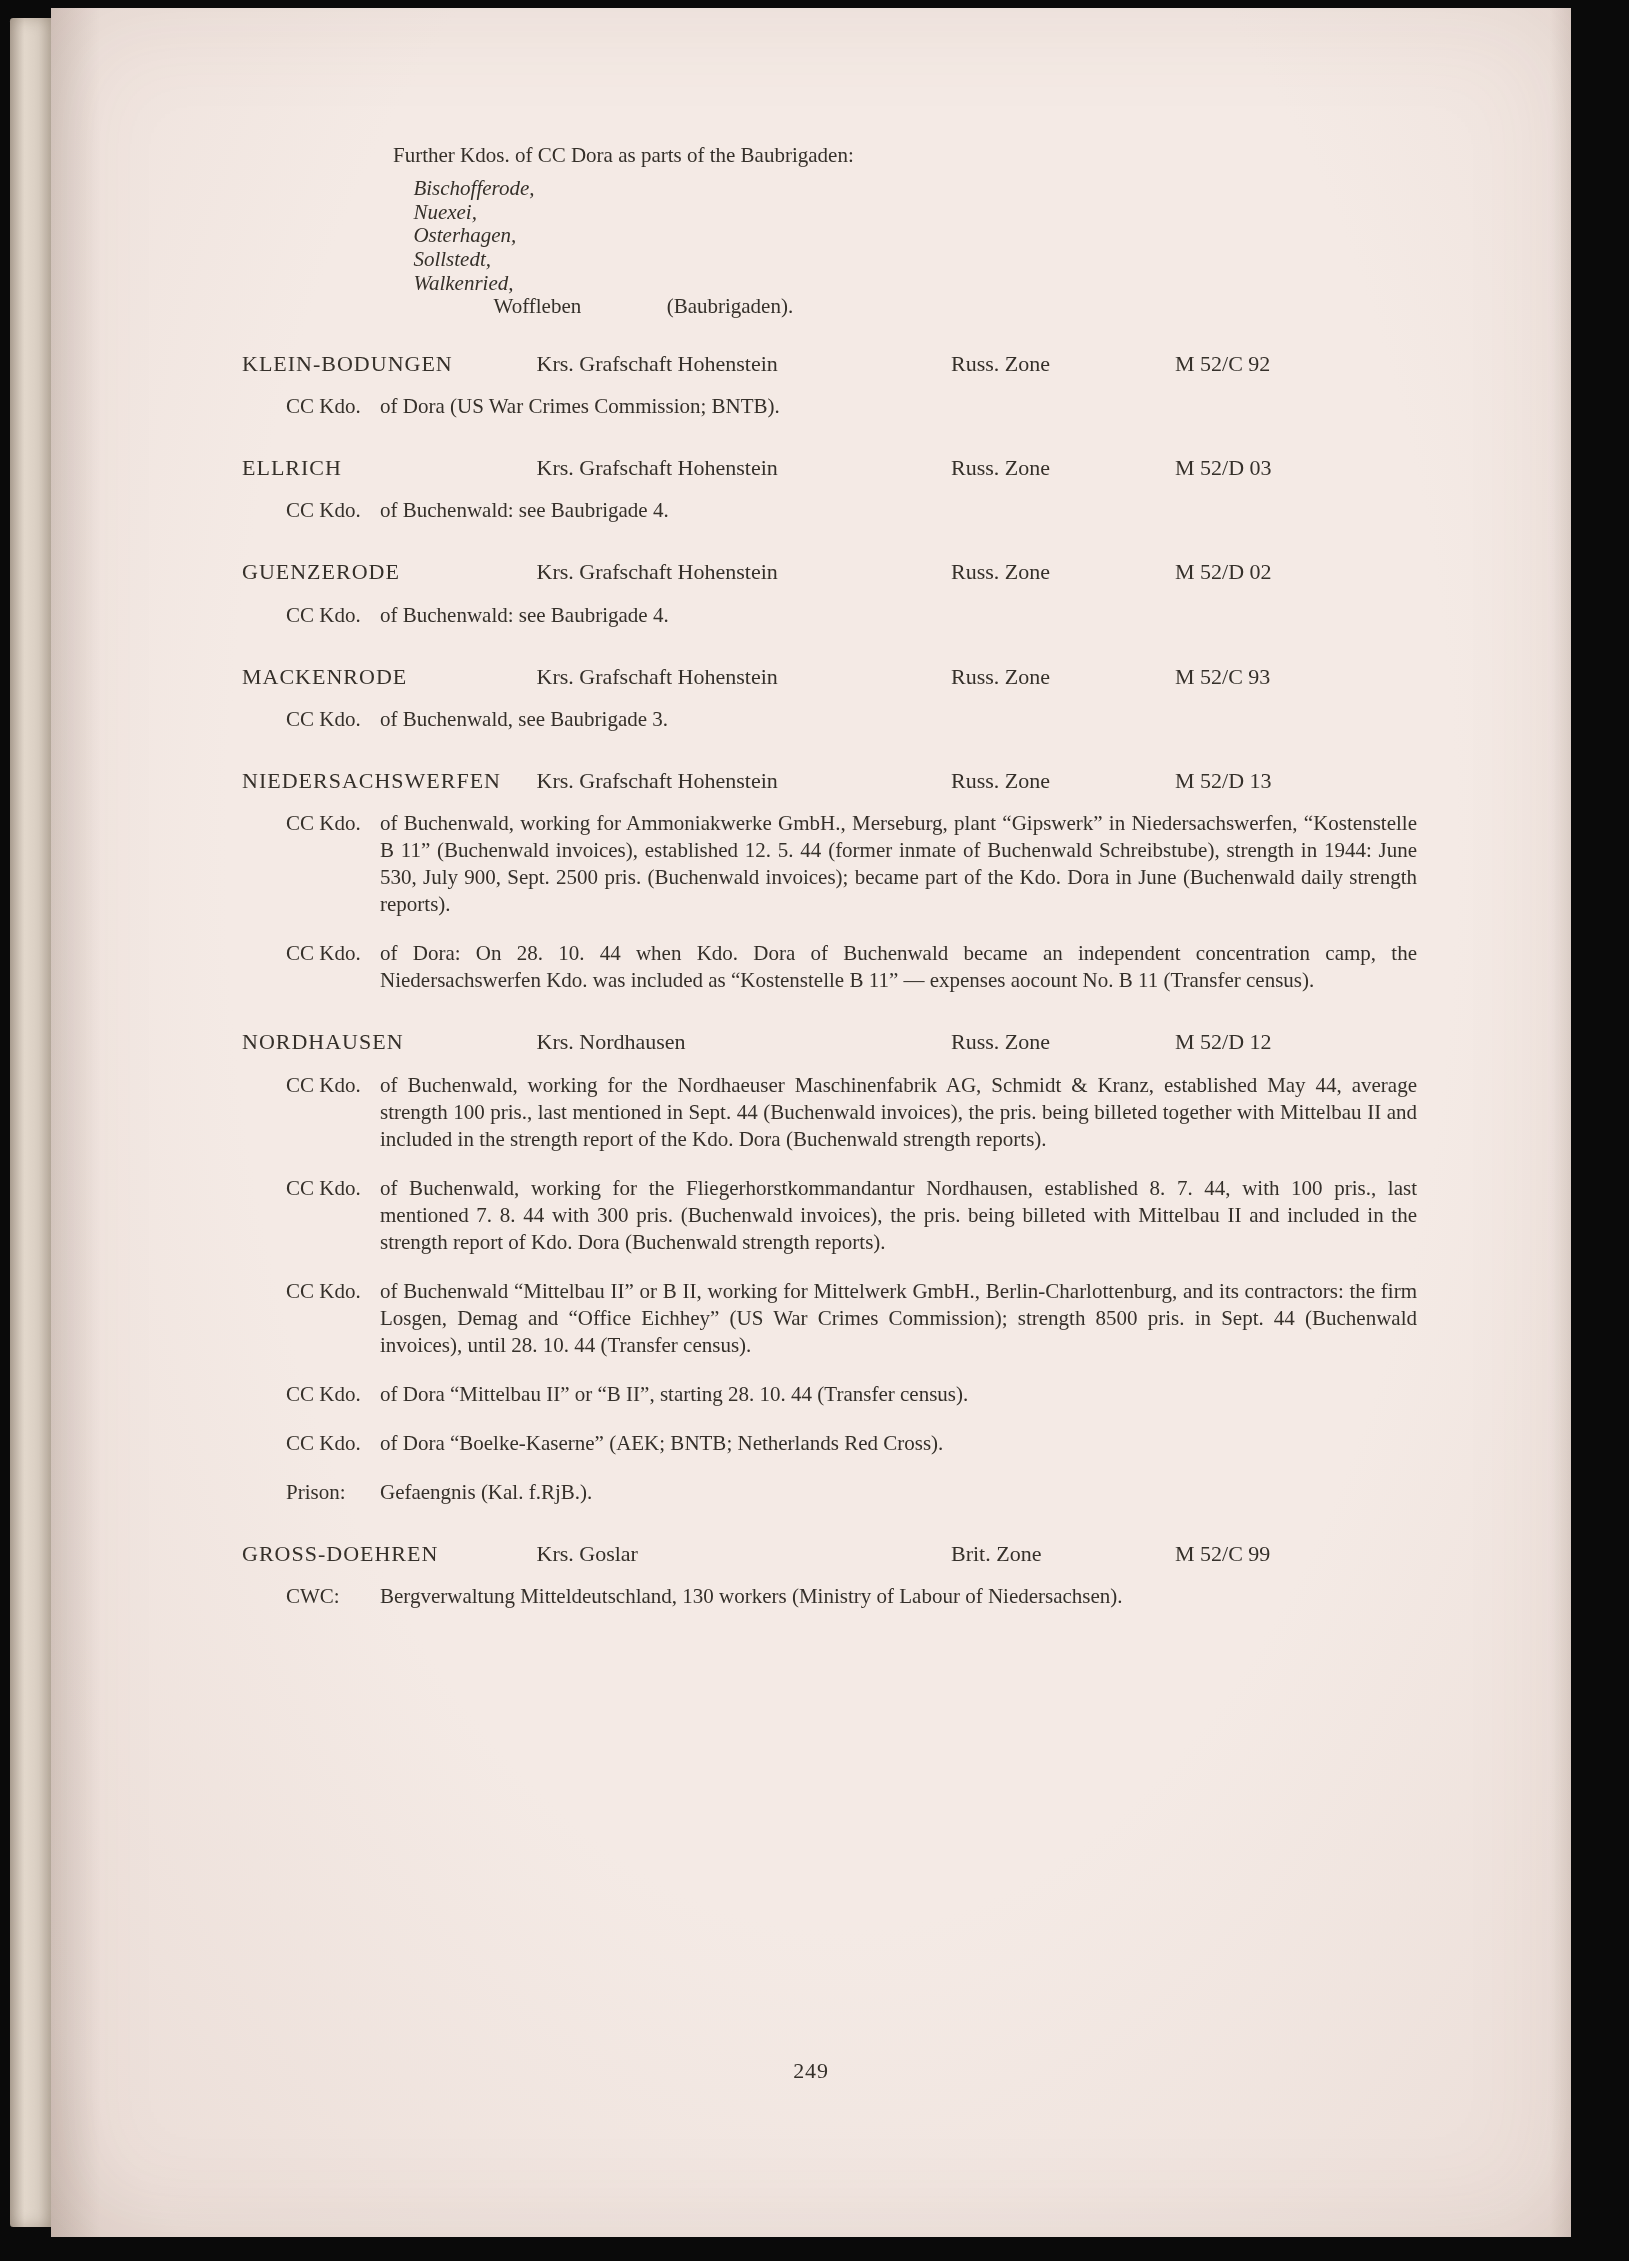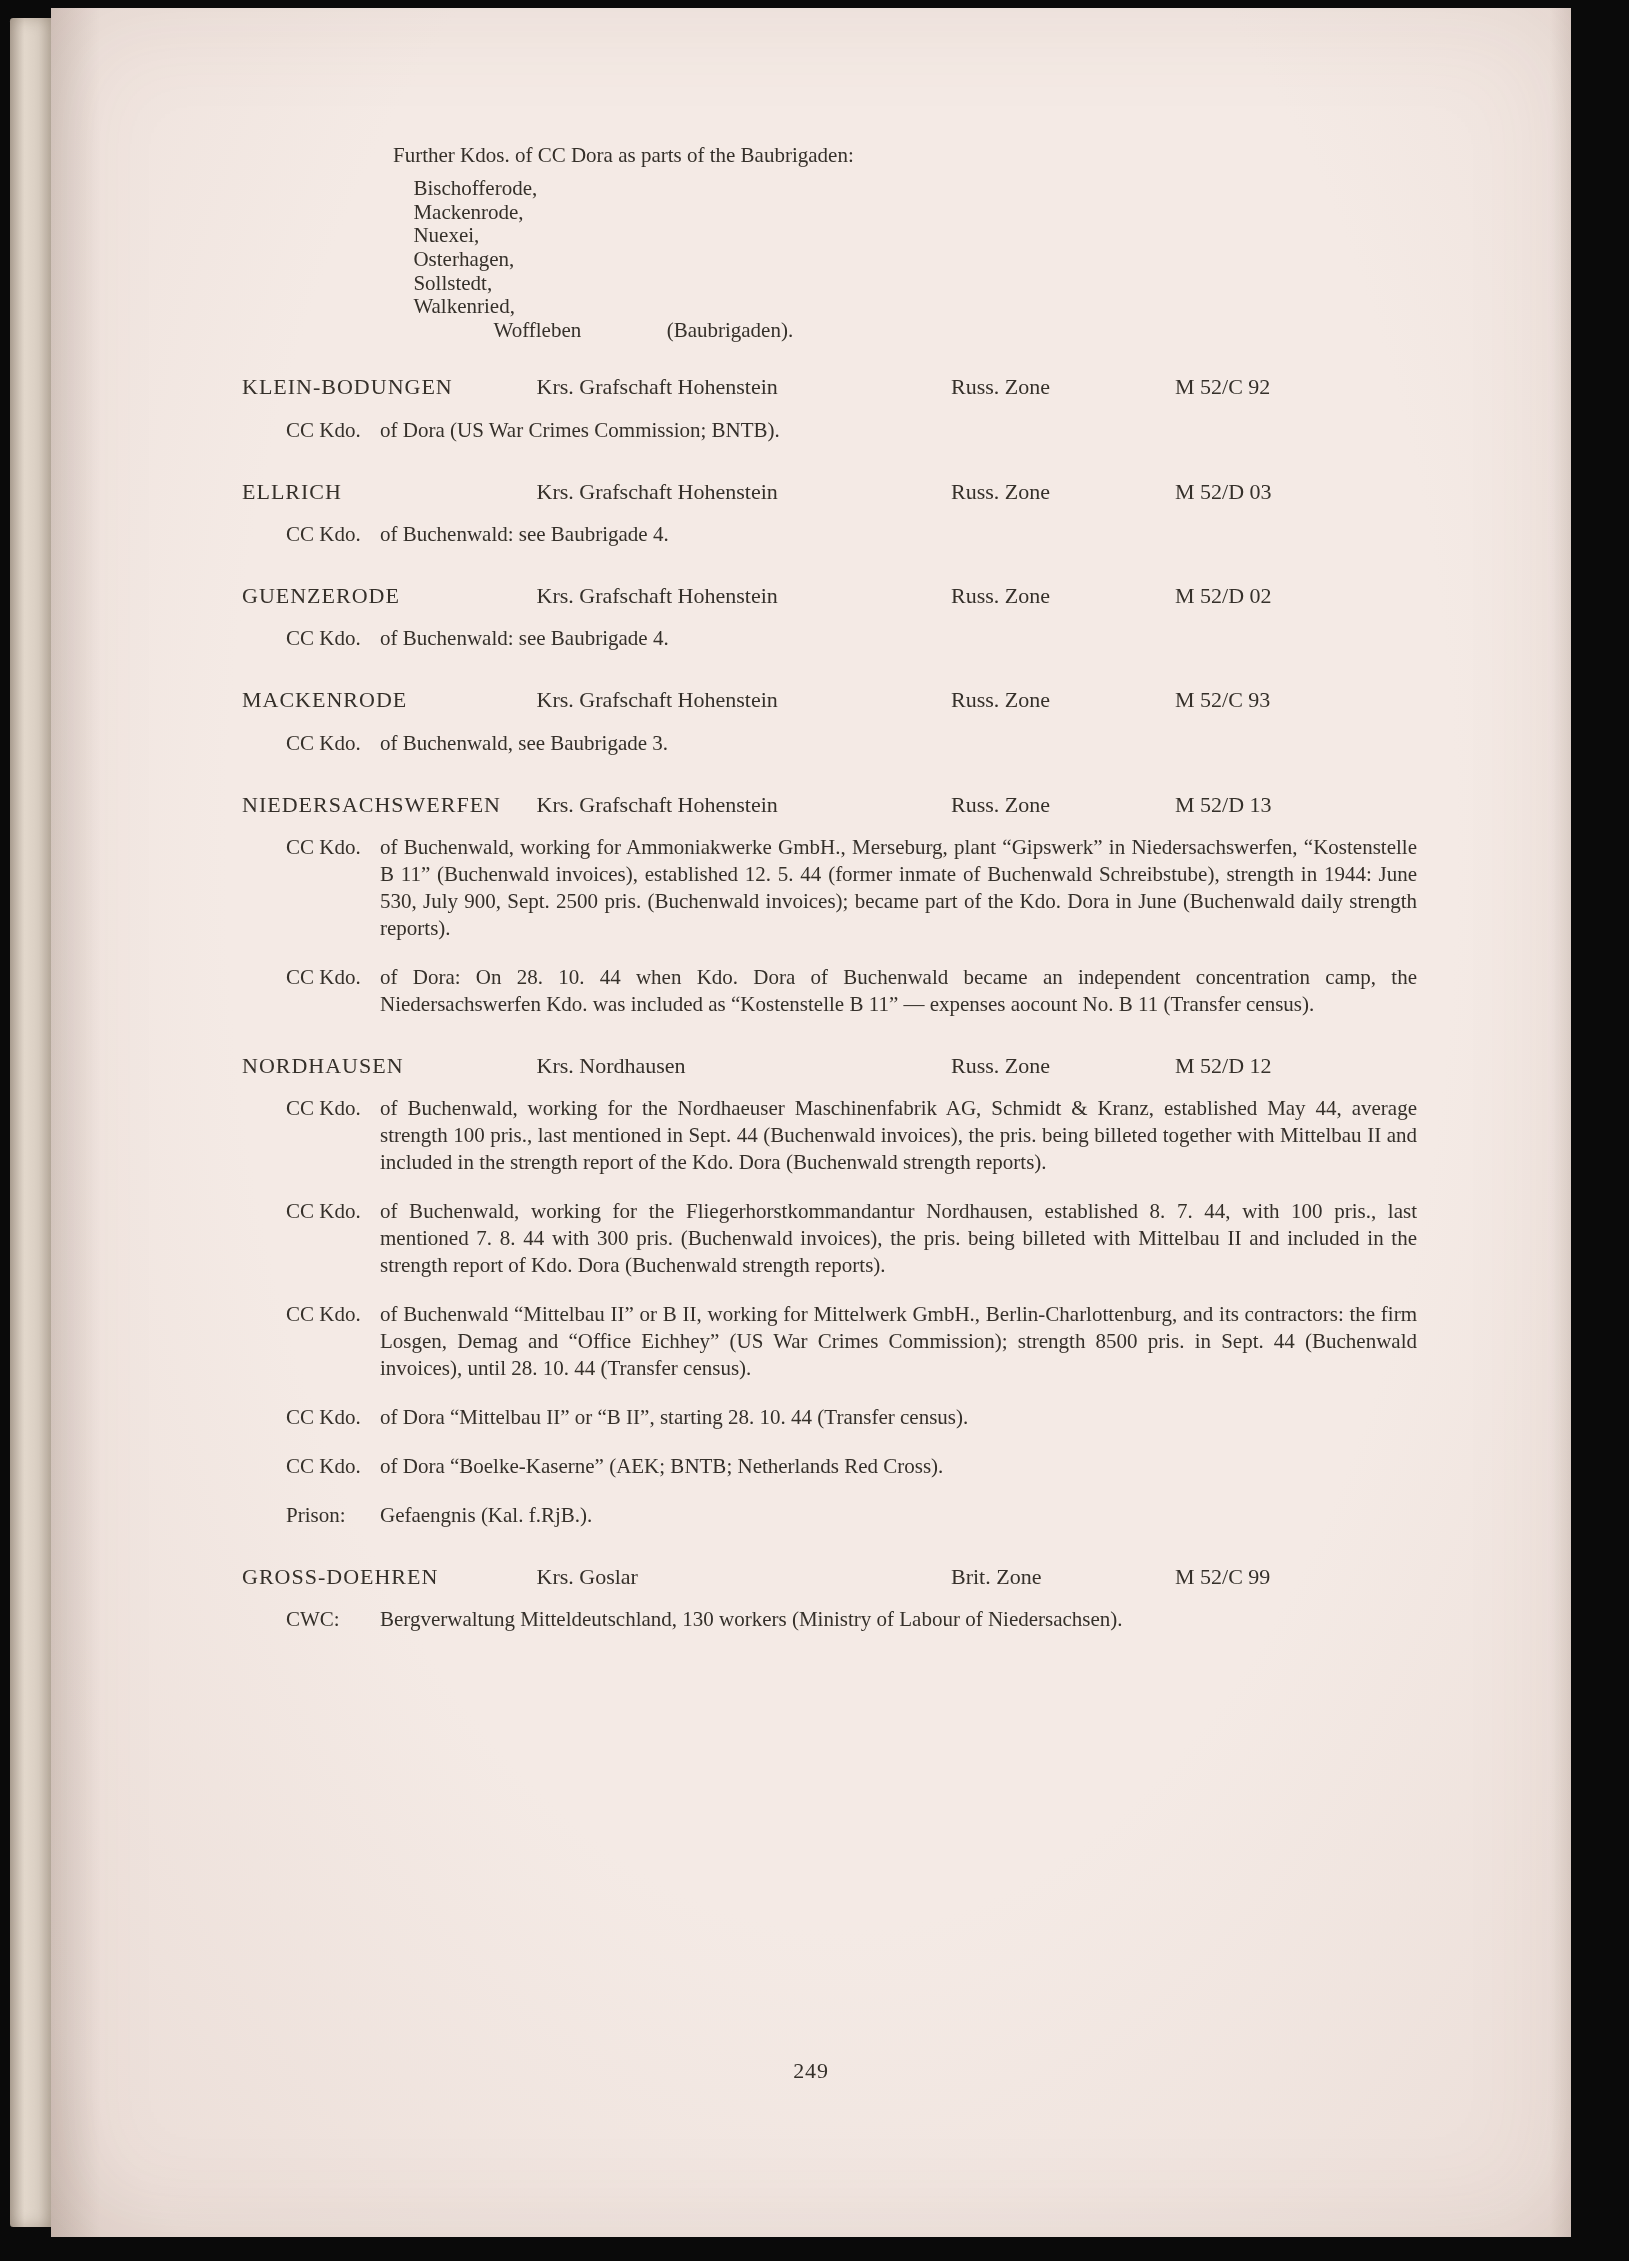--- a/index.html
+++ b/index.html
@@ -45,21 +45,21 @@
     position: absolute;
     left: 191px; top: 134px;
     width: 1181px;
     font-size: 21px;
     line-height: 27px;
   }
   
   .intro { margin-left: 151px; margin-bottom: 31px; }
   .intro-heading { margin: 0 0 8.1px 0; }
   .intro-list { margin-left: 20.4px; line-height: 23.6px; }
-  .intro-item { display: block; }
+  .intro-item { display: block; font-style: italic; }
   .intro-last-row { display: block; line-height: 23.6px; }
   .intro-last-item { display: inline-block; min-width: 248px; text-align: center; }
   
   .entry { margin: 0 0 34px 0; }
   .entry-header {
     position: relative;
     margin: 0 0 16.3px 0;
     font-size: 22px;
     white-space: nowrap;
   }
@@ -95,21 +95,20 @@
 <div class="scan">
   <div class="page-edge"></div>
 
   <div class="page">
     <div class="content">
 
       <div class="intro">
         <p class="intro-heading">Further Kdos. of CC Dora as parts of the Baubrigaden:</p>
         <div class="intro-list">
           <span class="intro-item">Bischofferode,</span>
-          <span class="intro-item">Mackenrode,</span>
           <span class="intro-item">Nuexei,</span>
           <span class="intro-item">Osterhagen,</span>
           <span class="intro-item">Sollstedt,</span>
           <span class="intro-item">Walkenried,</span>
           <span class="intro-last-row">
             <span class="intro-last-item">Woffleben</span>
             <span>(Baubrigaden).</span>
           </span>
         </div>
       </div>

